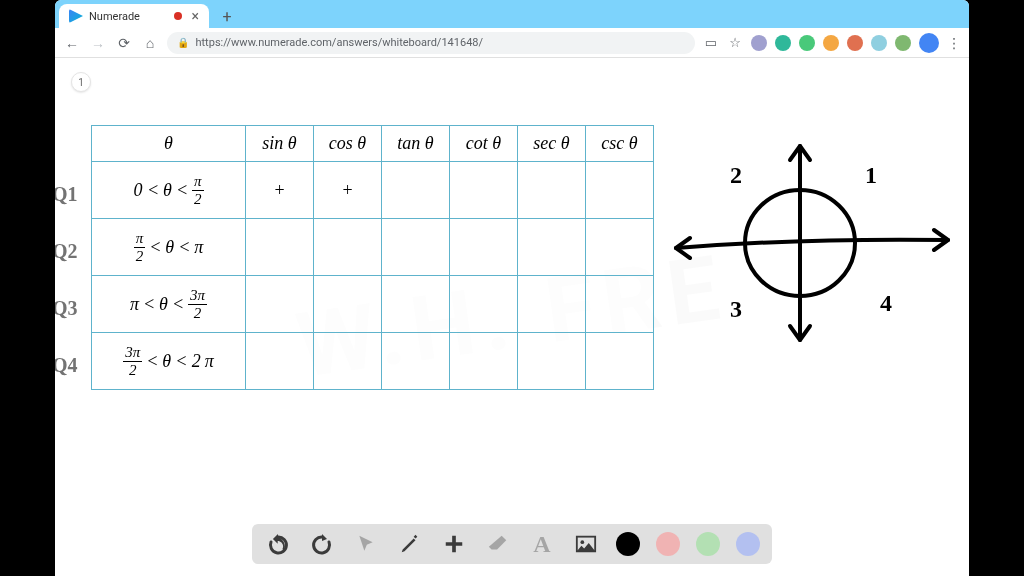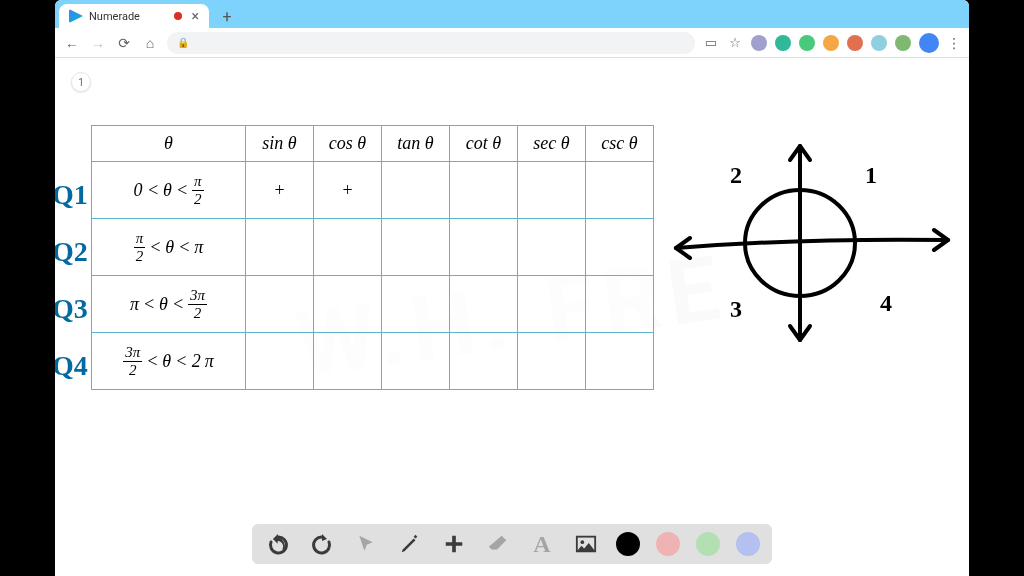--- a/index.html
+++ b/index.html
@@ -173,23 +173,23 @@
       left: 0;
       top: 0;
       right: 0;
       bottom: 0;
     }
     .row-labels {
       position: absolute;
       left: -3px;
       top: 108px;
       font-family: "Comic Sans MS", cursive;
-      font-size: 28px;
+      font-size: 20px;
       font-weight: bold;
-      color: #0369a1;
+      color: #737373;
     }
     .row-label {
       height: 57px;
       display: flex;
       align-items: center;
     }
     table.trig {
       position: absolute;
       left: 36px;
       top: 67px;
@@ -298,20 +298,21 @@
     <div class="new-tab">+</div>
   </div>
 
   <div class="addr-bar">
     <div class="nav-btn">←</div>
     <div class="nav-btn disabled">→</div>
     <div class="nav-btn">⟳</div>
     <div class="nav-btn">⌂</div>
     <div class="url-box">
       <span class="lock-icon">🔒</span>
+      <span>https://www.numerade.com/answers/whiteboard/141648/</span>
     </div>
     <div class="addr-icons">
       <div class="addr-icon">▭</div>
       <div class="addr-icon">☆</div>
       <div class="ext-icon" style="background:#a0a0cf"></div>
       <div class="ext-icon" style="background:#2fb89a"></div>
       <div class="ext-icon" style="background:#49c97a"></div>
       <div class="ext-icon" style="background:#f4a742"></div>
       <div class="ext-icon" style="background:#e07050"></div>
       <div class="ext-icon" style="background:#8fcfe0"></div>

